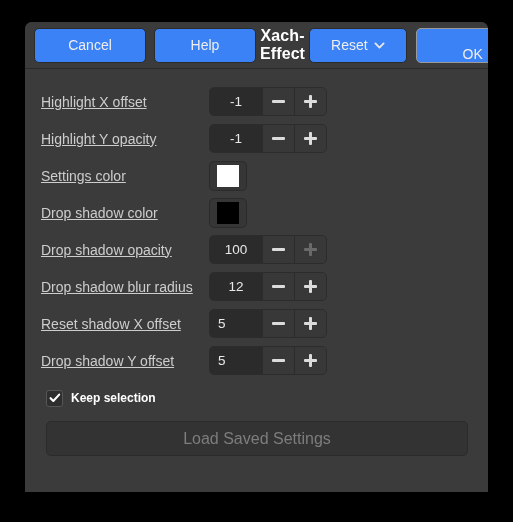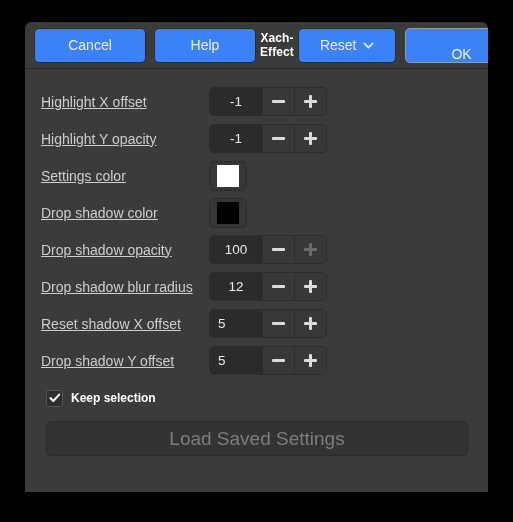--- a/index.html
+++ b/index.html
@@ -58,21 +58,21 @@
   .hbtn.ok {
     min-width: 80px;
     border: 1px solid #9a9a9a;
     margin-left: 9px;
     align-items: flex-end;
   }
   .title {
     flex: 1;
     text-align: center;
     color: #ffffff;
-    font-size: 12px;
+    font-size: 16px;
     font-weight: bold;
     letter-spacing: 0.1px;
     padding: 0 4px;
   }
   .chev {
     width: 11px;
     height: 11px;
     display: inline-block;
     flex: none;
   }
@@ -197,21 +197,21 @@
     margin-top: 7px;
     padding: 0 4px 0 5px;
   }
   .fbtn {
     flex: 1;
     height: 33px;
     background: #333333;
     border: 1px solid #2b2b2b;
     border-radius: 5px;
     color: #e9e9e9;
-    font-size: 19px;
+    font-size: 16px;
     display: flex;
     align-items: center;
     justify-content: center;
     cursor: pointer;
     font-family: "Liberation Sans", sans-serif;
   }
   .fbtn.disabled {
     color: #7d7d7d;
     cursor: default;
   }

